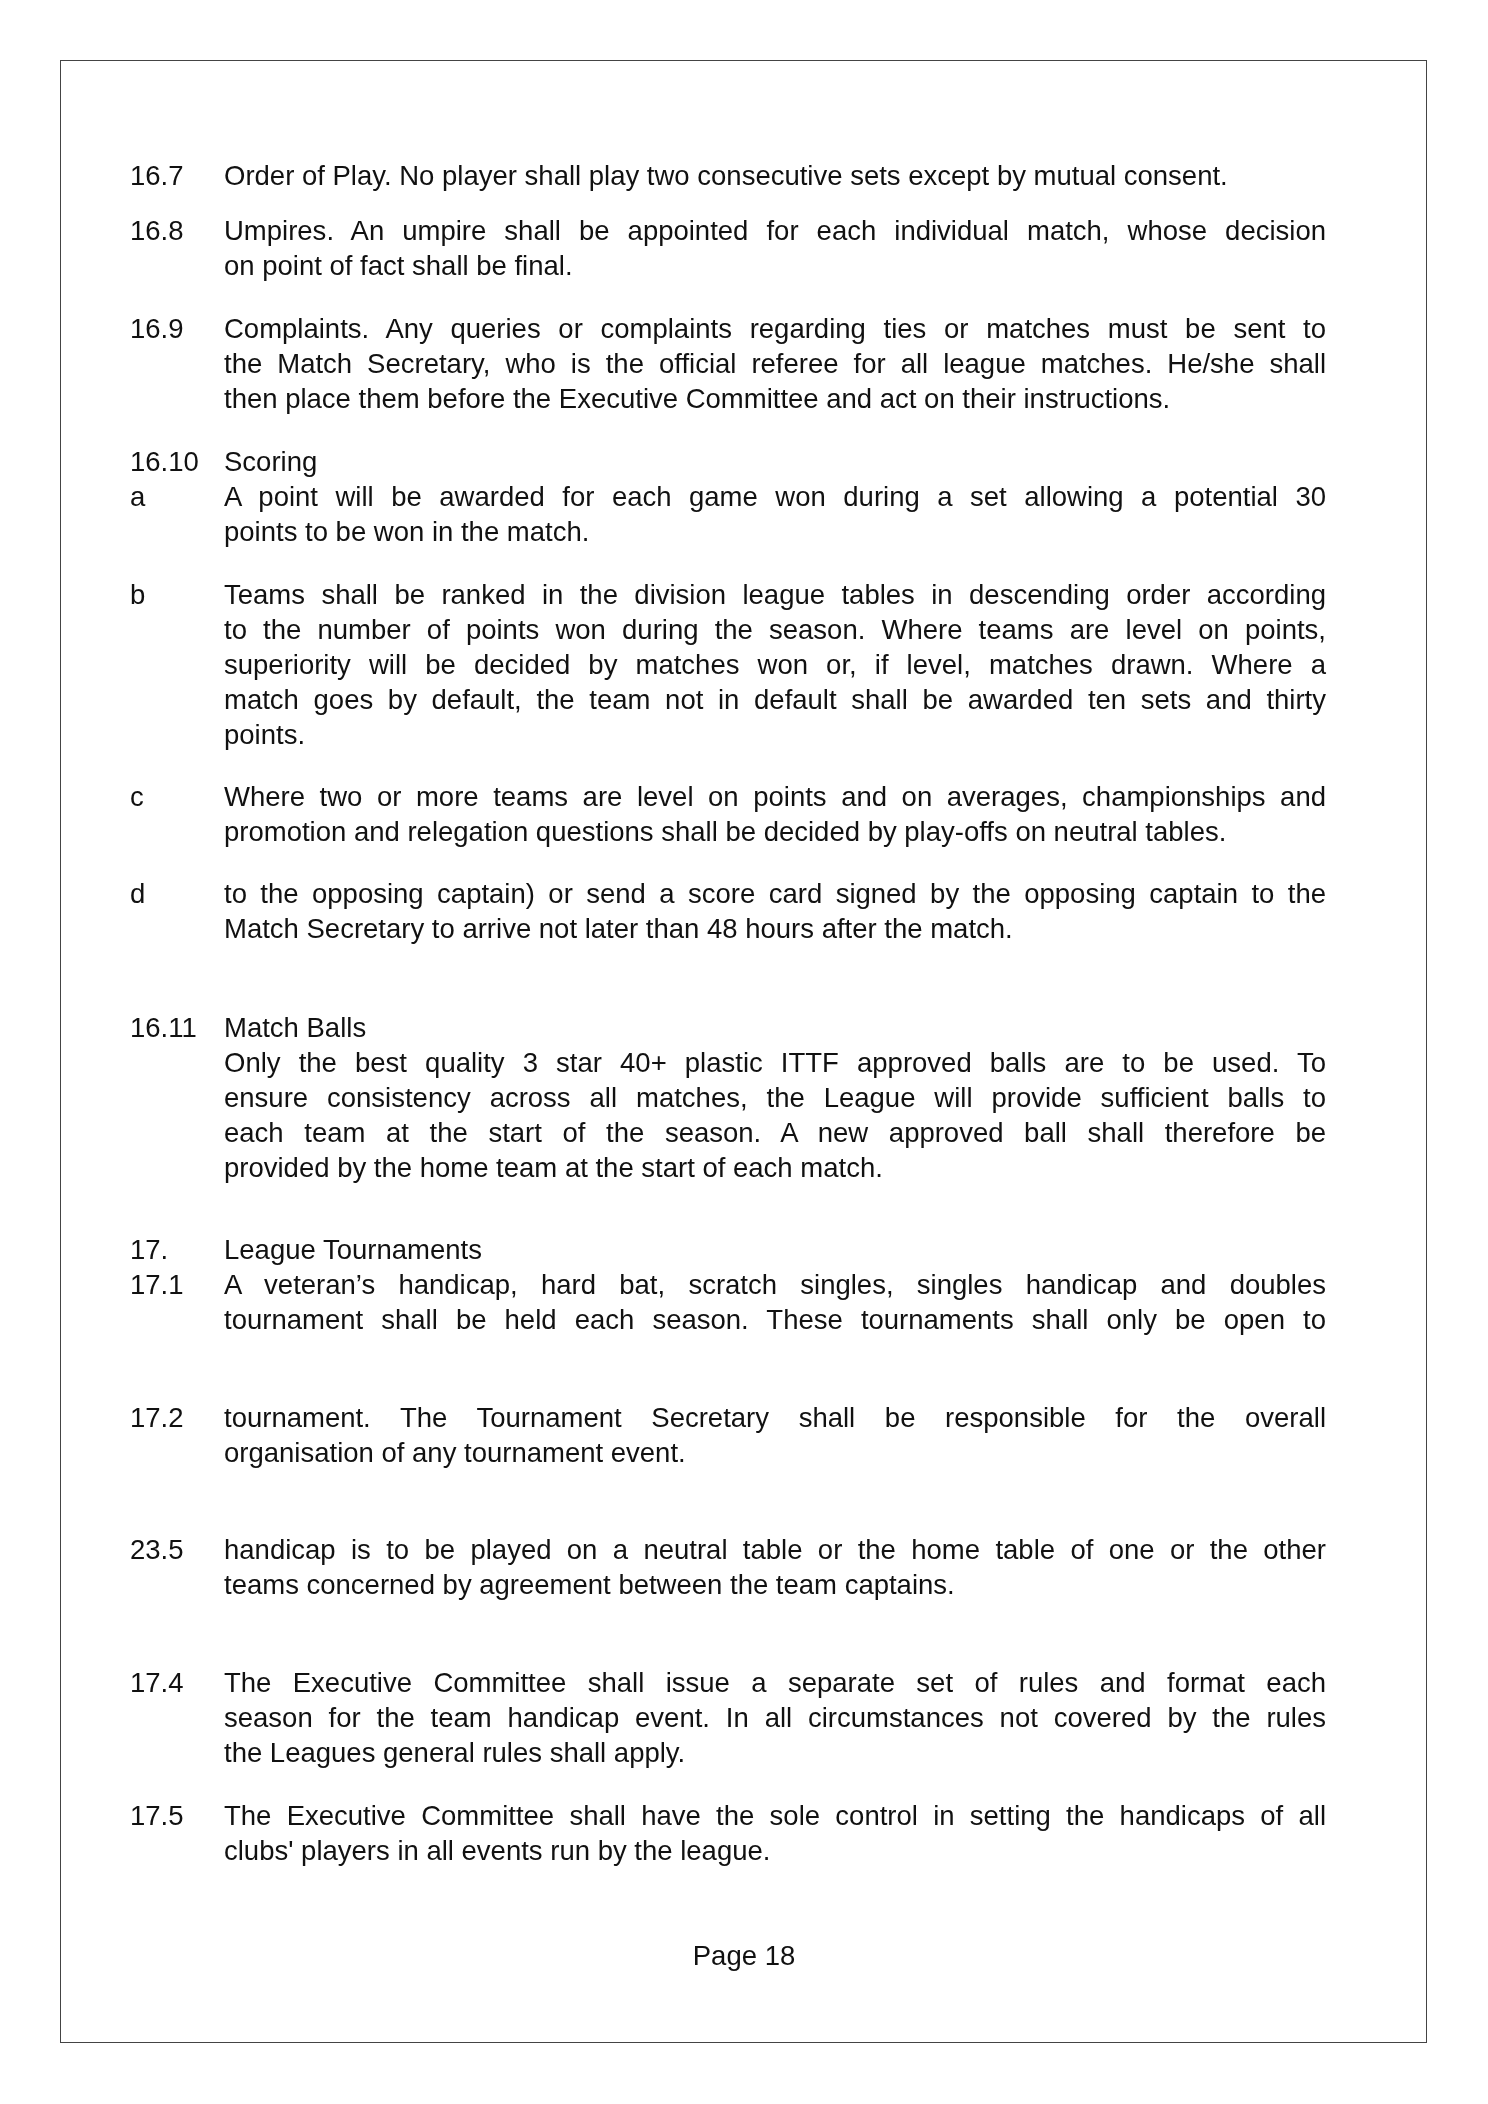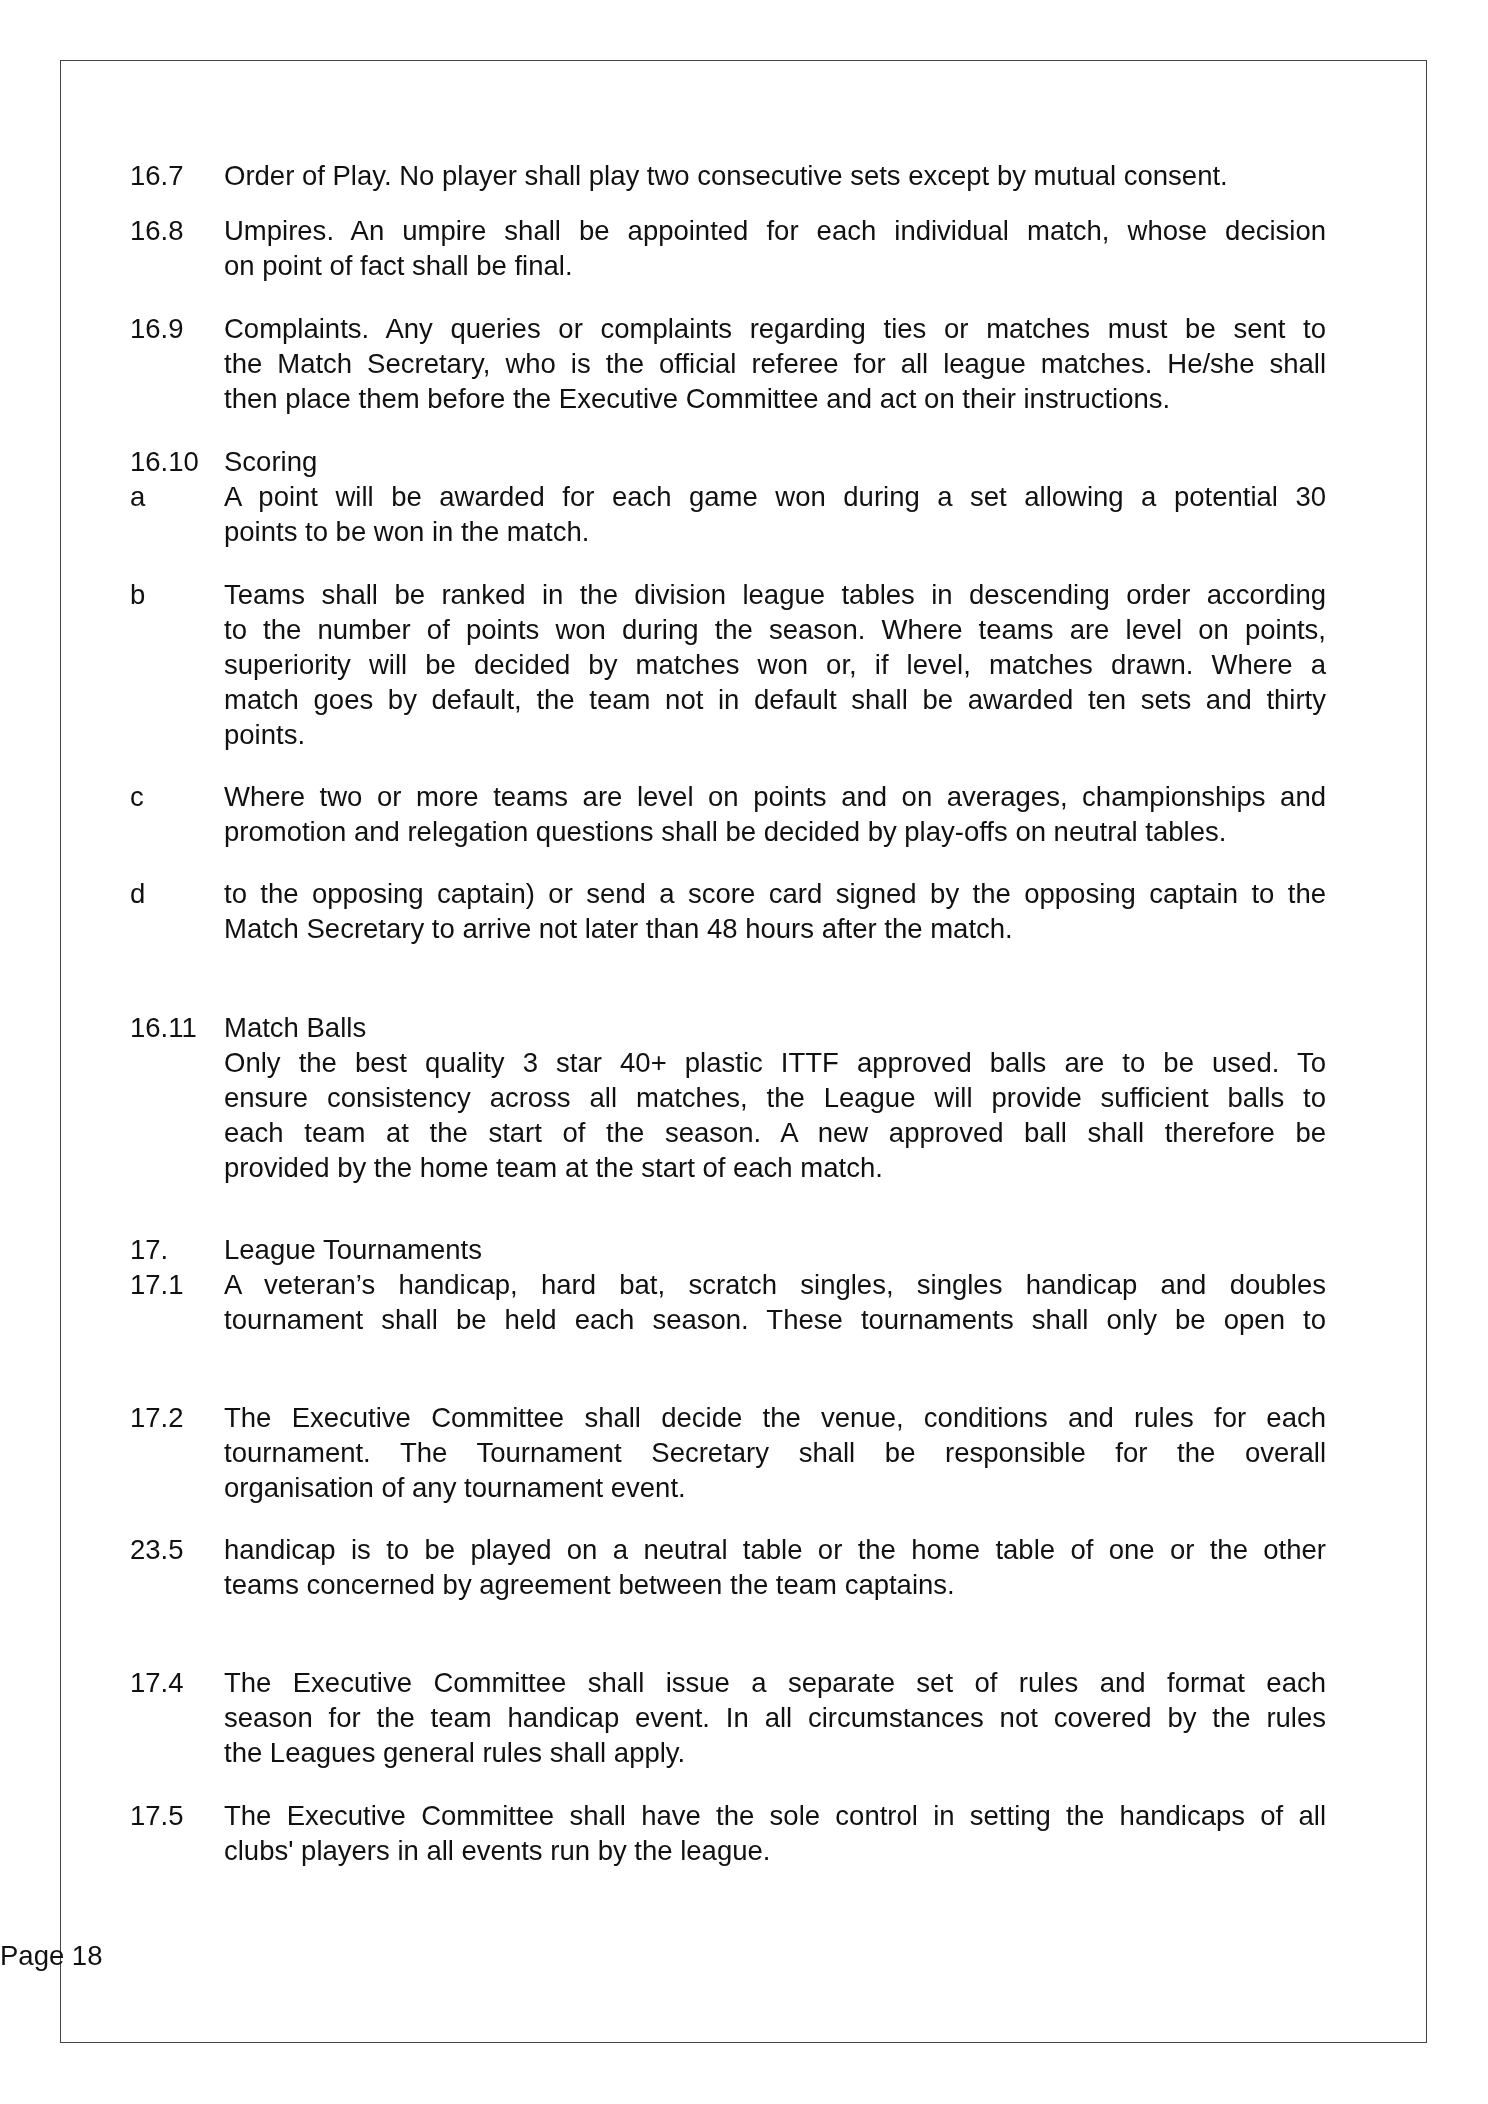--- a/index.html
+++ b/index.html
@@ -57,21 +57,21 @@
       white-space: nowrap;
     }
     .clause .body .line.last {
       text-align-last: left;
     }
     .footer {
       position: absolute;
       left: 0;
       width: 1488px;
       top: 1938px;
-      text-align: left;
+      text-align: center;
       font-size: 27.5px;
       line-height: 35px;
     }
   </style>
 </head>
 <body>
 
 <div class="page-frame"></div>
 
 <div class="clause" style="top:158px;">
@@ -162,21 +162,20 @@
   <span class="num">17.1</span>
   <div class="body">
     <span class="line">A veteran’s handicap, hard bat, scratch singles, singles handicap and doubles</span>
     <span class="line">tournament shall be held each season. These tournaments shall only be open to</span>
   </div>
 </div>
 
 <div class="clause" style="top:1400px;">
   <span class="num">17.2</span>
   <div class="body">
-    <span class="line">The Executive Committee shall decide the venue, conditions and rules for each</span>
     <span class="line">tournament. The Tournament Secretary shall be responsible for the overall</span>
     <span class="line last">organisation of any tournament event.</span>
   </div>
 </div>
 
 <div class="clause" style="top:1532px;">
   <span class="num">23.5</span>
   <div class="body">
     <span class="line">handicap is to be played on a neutral table or the home table of one or the other</span>
     <span class="line last">teams concerned by agreement between the team captains.</span>

